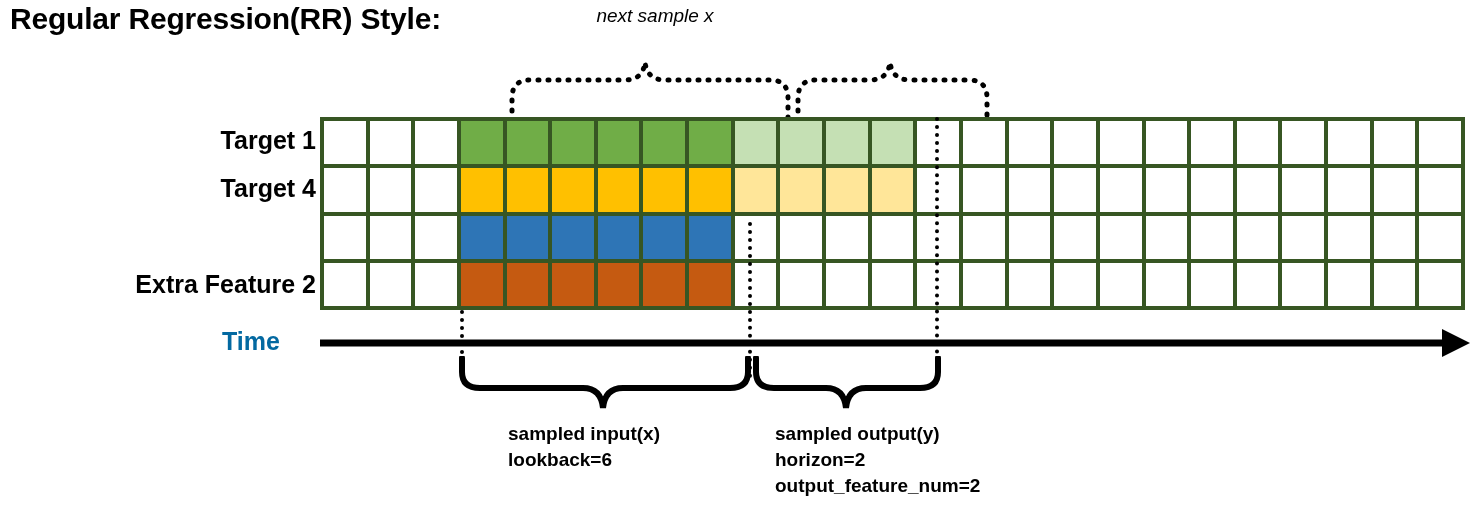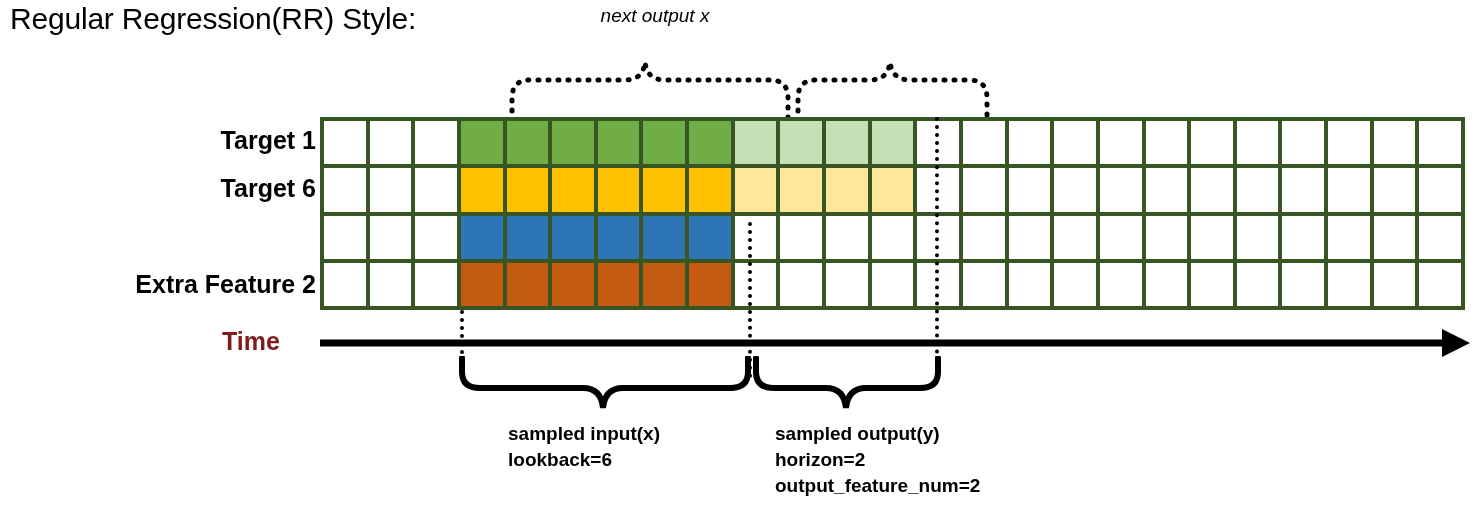--- a/index.html
+++ b/index.html
@@ -5,21 +5,21 @@
   html,body{margin:0;padding:0;}
   body{
     width:1476px;height:516px;background:#ffffff;
     font-family:"Liberation Sans", sans-serif;
     overflow:hidden;position:relative;
   }
   .stage{position:absolute;left:0;top:0;width:1476px;height:516px;}
 
   #title{
     position:absolute;left:10px;top:2px;
-    font-size:30px;font-weight:400;color:#000;
+    font-size:30px;font-weight:700;color:#000;
     white-space:nowrap;letter-spacing:-0.2px;
   }
 
   .toplabel{
     position:absolute;top:5px;
     font-size:19px;font-style:italic;font-weight:500;color:#000;
     white-space:nowrap;text-align:center;
   }
   #lbl-next-x{left:585px;width:140px;}
   #lbl-next-y{left:820px;width:140px;}
@@ -39,21 +39,21 @@
   .rowlabel{
     position:absolute;right:1160px;
     font-size:25px;font-weight:700;color:#000;
     white-space:nowrap;text-align:center;
   }
   #rl0{top:126px;} #rl1{top:174px;} #rl2{top:222px;} #rl3{top:270px;}
 
   
   #time-label{
     position:absolute;left:222px;top:327px;
-    font-size:25px;font-weight:700;color:#7f1d1d;text-align:right;
+    font-size:25px;font-weight:700;color:#0369a1;text-align:right;
   }
   #time-axis{position:absolute;left:320px;top:325px;width:1150px;height:36px;}
 
   
   .vline{position:absolute;width:0;border-left:4px dotted #000;}
 
   
   .brace{position:absolute;}
 
   
@@ -65,31 +65,31 @@
   #cap-in{left:508px;}
   #cap-out{left:775px;}
 </style>
 </head>
 <body>
 
 <div class="stage">
 
   <div id="title">Regular Regression(RR) Style:</div>
 
-  <div class="toplabel" id="lbl-next-x">next output x</div>
+  <div class="toplabel" id="lbl-next-x">next sample x</div>
 
   <svg class="brace" style="left:495px;top:28px;" width="310" height="95" viewBox="0 0 310 95">
     <path d="M17,93 L17,70 Q17,52 35,52 L130,52 Q148,52 150,34 Q152,52 170,52 L275,52 Q293,52 293,70 L293,93" fill="none" stroke="#000" stroke-width="5" stroke-linecap="round" stroke-dasharray="1 9"></path>
   </svg>
   <svg class="brace" style="left:785px;top:28px;" width="215" height="95" viewBox="0 0 215 95">
     <path d="M13,93 L13,70 Q13,52 31,52 L85,52 Q103,52 105,34 Q107,52 125,52 L184,52 Q202,52 202,70 L202,93" fill="none" stroke="#000" stroke-width="5" stroke-linecap="round" stroke-dasharray="1 9"></path>
   </svg>
 
   <div class="rowlabel" id="rl0">Target 1</div>
-  <div class="rowlabel" id="rl1">Target 6</div>
+  <div class="rowlabel" id="rl1">Target 4</div>
   <div class="rowlabel" id="rl3">Extra Feature 2</div>
 
   <div id="grid">
       <div class="cell" style="background: rgb(255, 255, 255);"></div>
       <div class="cell" style="background: rgb(255, 255, 255);"></div>
       <div class="cell" style="background: rgb(255, 255, 255);"></div>
       <div class="cell" style="background: rgb(112, 173, 71);"></div>
       <div class="cell" style="background: rgb(112, 173, 71);"></div>
       <div class="cell" style="background: rgb(112, 173, 71);"></div>
       <div class="cell" style="background: rgb(112, 173, 71);"></div>

